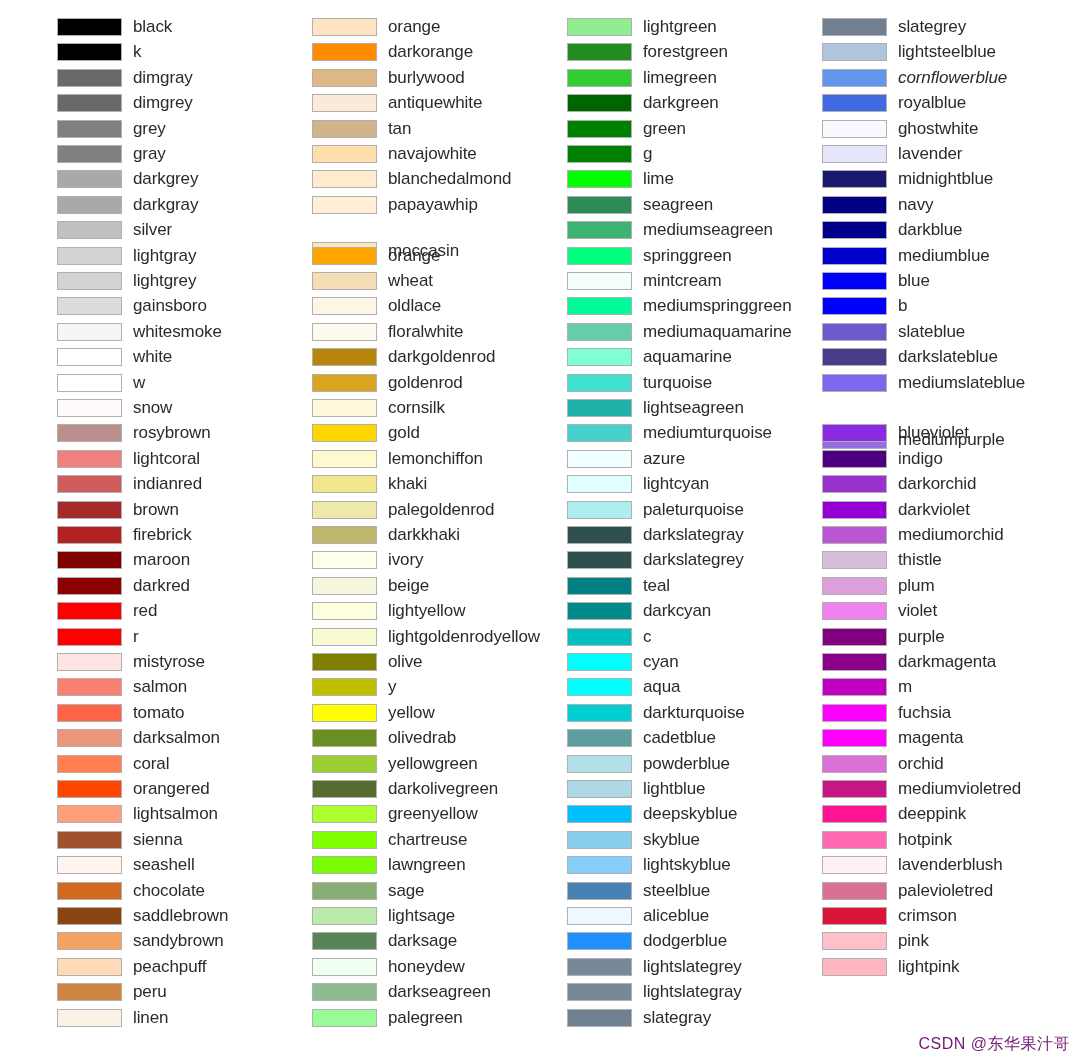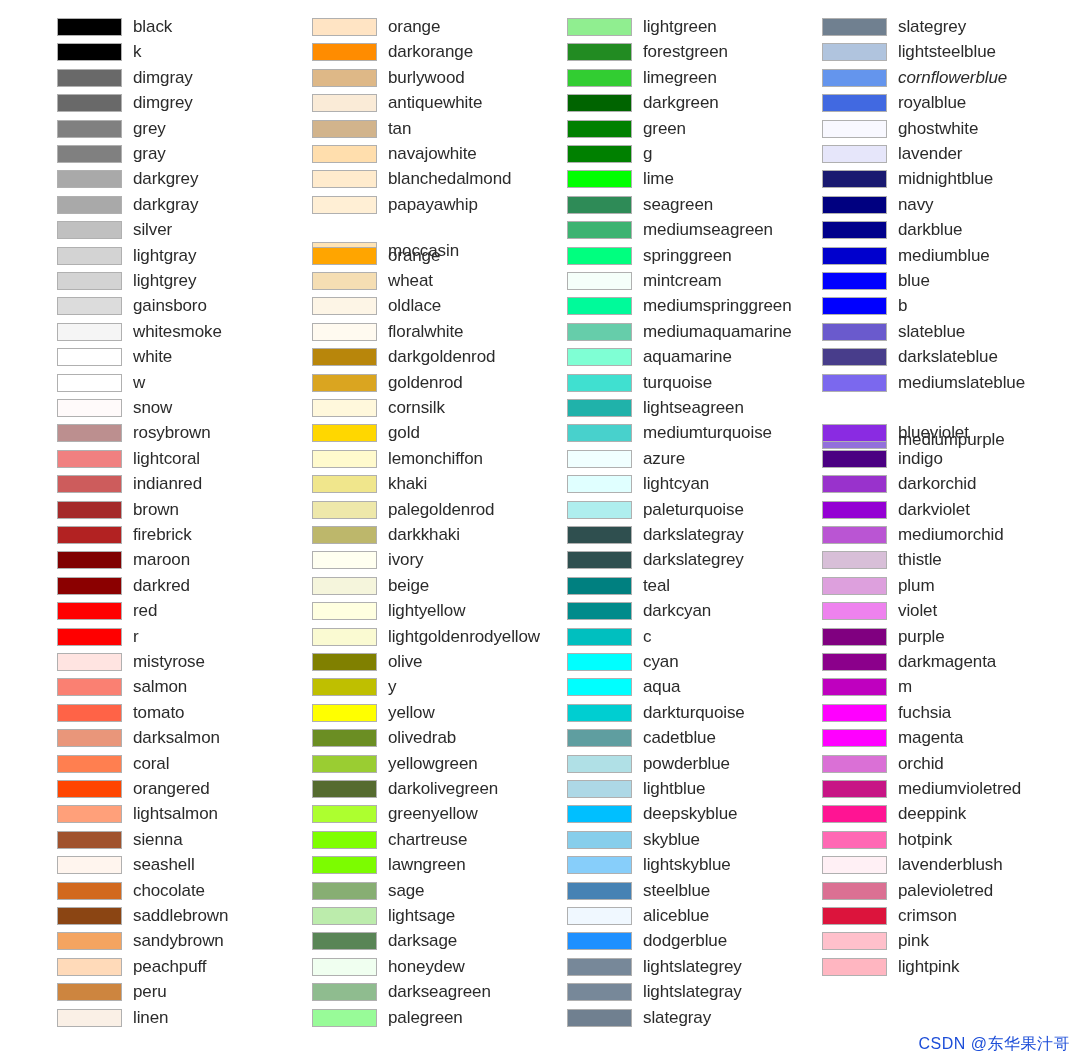--- a/index.html
+++ b/index.html
@@ -56,21 +56,21 @@
     font-size: 17px;
     color: #2b2b2b;
     white-space: nowrap;
     letter-spacing: -0.1px;
   }
   #watermark {
     position: absolute;
     right: 10px;
     bottom: 8px;
     font-size: 16px;
-    color: #1d4ed8;
+    color: #701a75;
     font-family: "Liberation Sans", sans-serif;
     letter-spacing: 0.5px;
     user-select: none;
   }
 </style>
 </head>
 <body>
 
 <div id="chart">
     <div class="col col-0">

